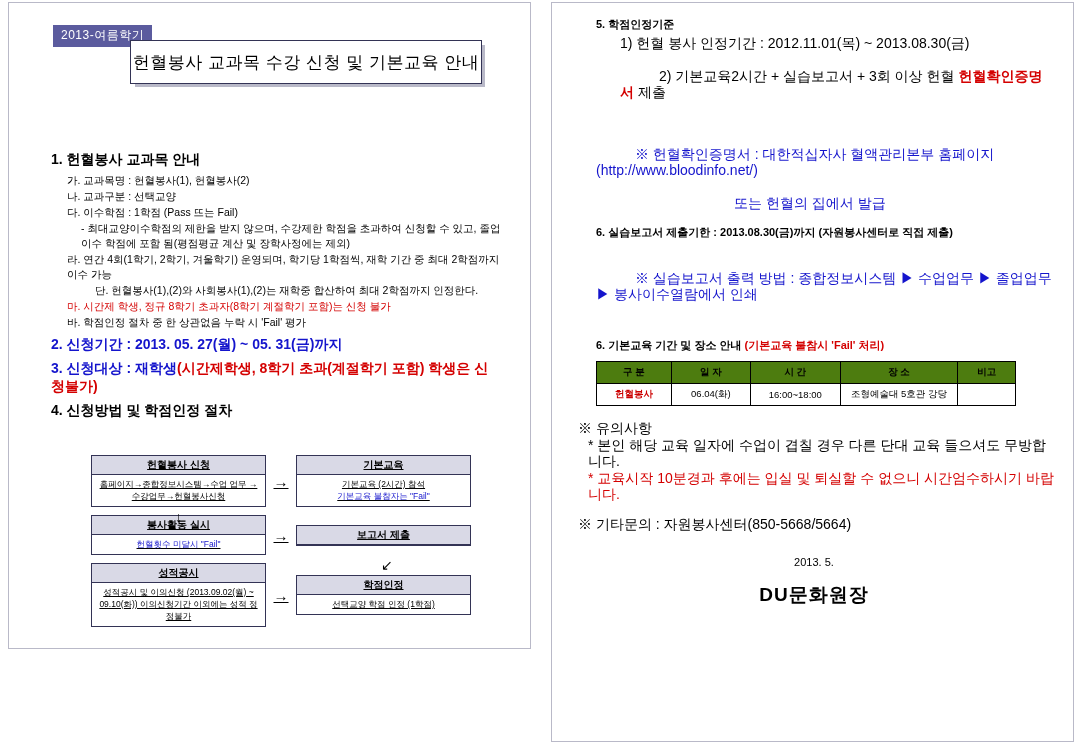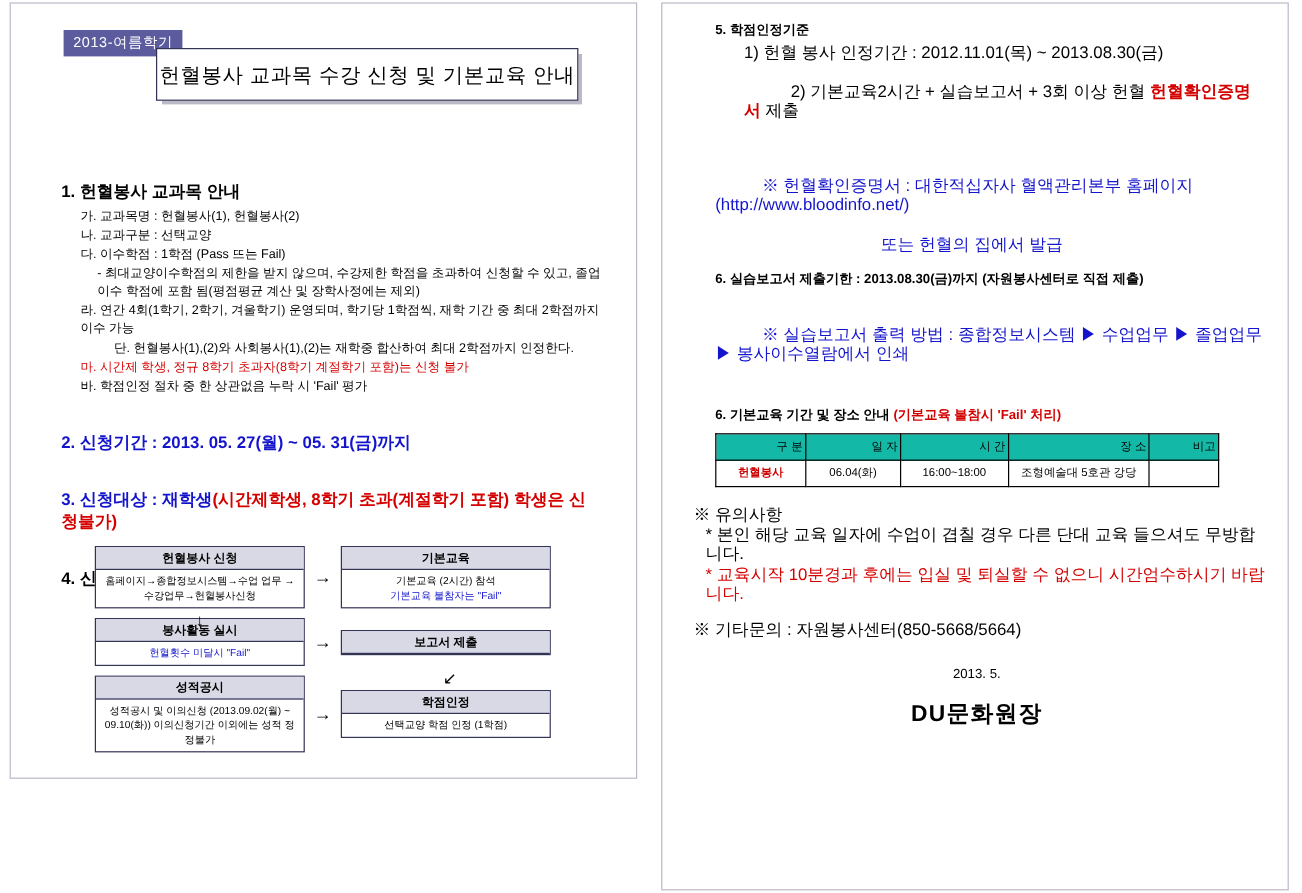--- a/index.html
+++ b/index.html
@@ -88,41 +88,42 @@
     left: 42px;
     top: 148px;
     width: 450px;
   }
   .sec-head {
     font-size: 14px;
     font-weight: bold;
     margin: 0 0 4px 0;
   }
   .sec-head.blue { color: #1414cc; }
-  .sec-head.gap { margin-top: 30px; }
+  .sec-head.gap { margin-top: 6px; }
   .ln {
     font-size: 10.5px;
     line-height: 15px;
     margin: 0 0 1px 0;
     white-space: pre-wrap;
   }
   .i1 { padding-left: 16px; }
   .i2 { padding-left: 30px; }
   .i3 { padding-left: 44px; }
   .red { color: #d40000; }
   .blue { color: #1414cc; }
   .bold { font-weight: bold; }
   .ul { }
 
   
   .flow {
     position: absolute;
-    left: 70px;
+    left: 82px;
     top: 452px;
     width: 400px;
+    text-decoration: underline;
   }
   .flow-row {
     display: flex;
     align-items: center;
     margin-bottom: 8px;
   }
   .fbox {
     width: 175px;
     border: 1px solid #333355;
     box-sizing: border-box;
@@ -188,23 +189,22 @@
     width: 420px;
     margin: 8px 0 0 22px;
     font-size: 9.5px;
   }
   table.sched th, table.sched td {
     border: 1px solid #000000;
     text-align: center;
     padding: 4px 2px;
   }
   table.sched th {
-    background: #14b8a6;
-    font-weight: normal;
-    text-align: right;
+    background: #4d7c0f;
+    font-weight: bold;
   }
   td.redcell {
     color: #cc0000;
     font-weight: bold;
   }
   .signature {
     text-align: center;
     font-size: 19px;
     font-weight: bold;
     letter-spacing: 1px;

